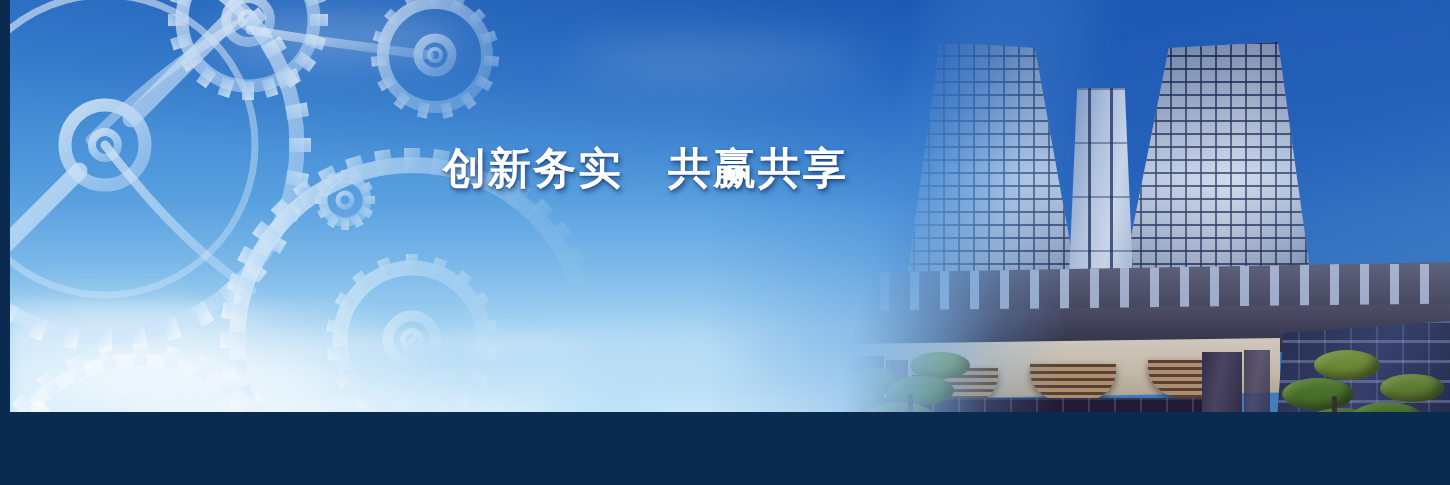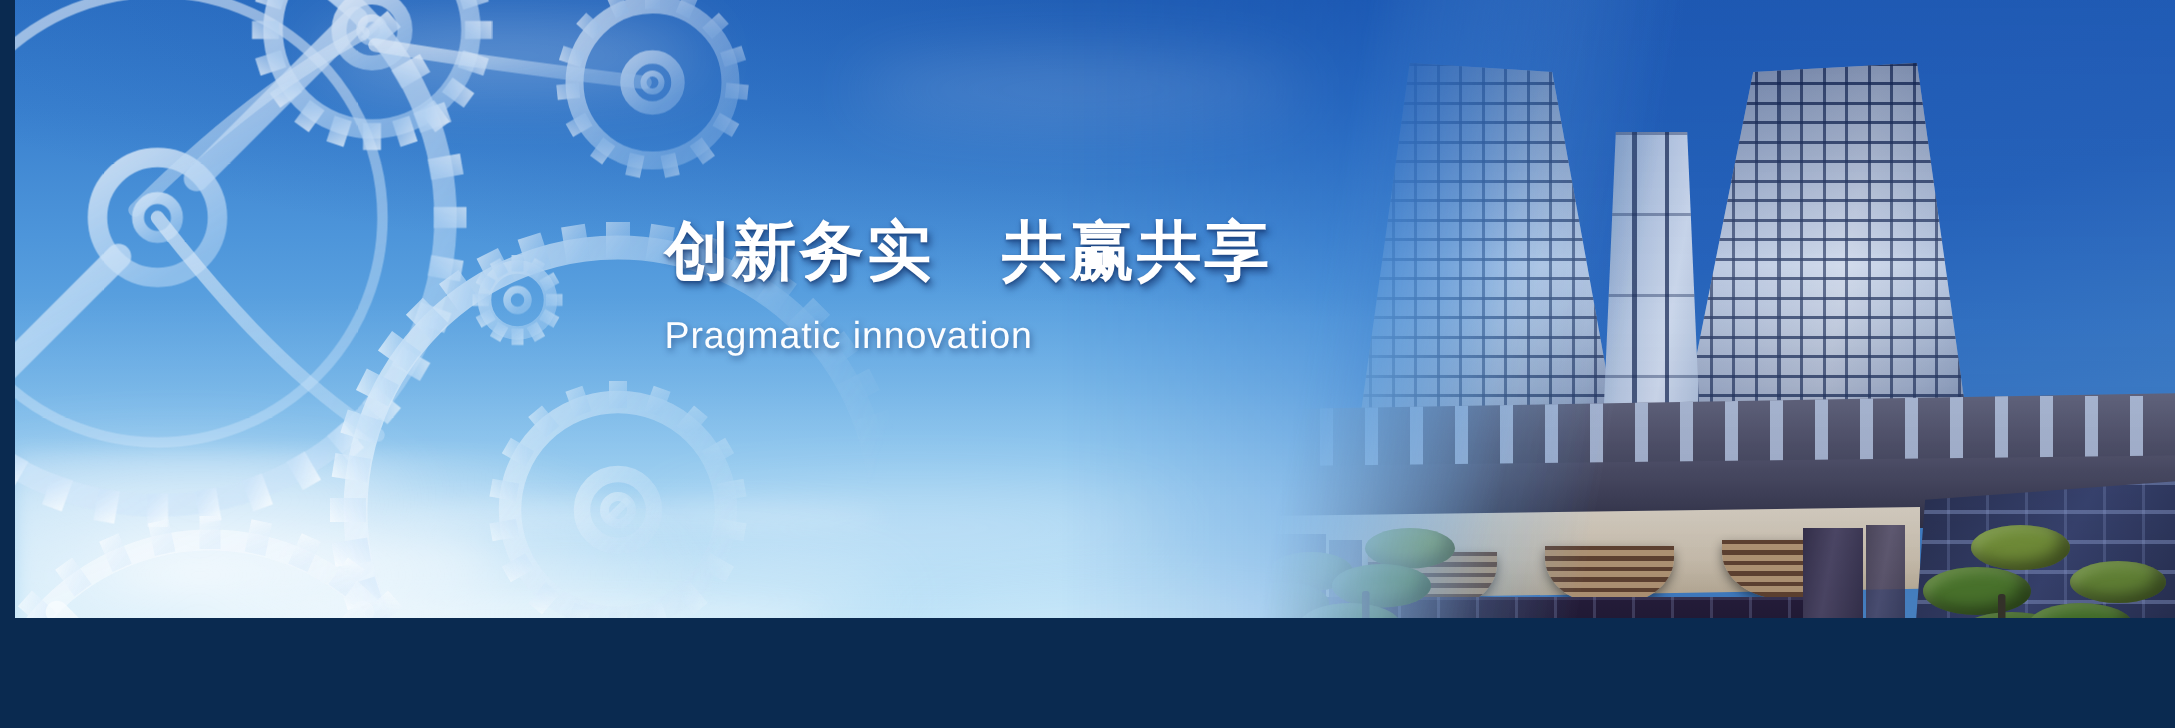--- a/index.html
+++ b/index.html
@@ -634,17 +634,16 @@
       <div class="trunk" style="left:60px;top:44px;width:5px;height:66px;"></div>
     </div>
 
     <div class="photo-bluewash"></div>
     <div class="photo-edgeglow"></div>
   </div>
 
   <div class="copy">
     <div class="cn">创新务实　共赢共享</div>
     <div class="en">
-      <div>Pragmatic innovation</div>
     </div>
   </div>
 
 </div>
 
 </body></html>

